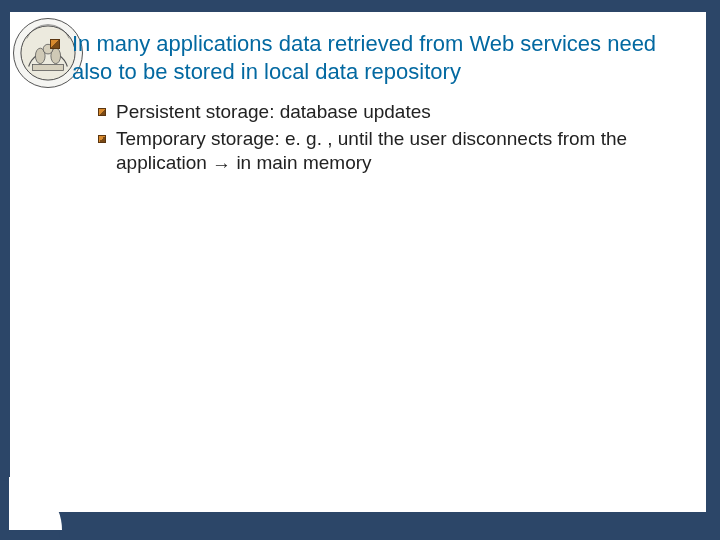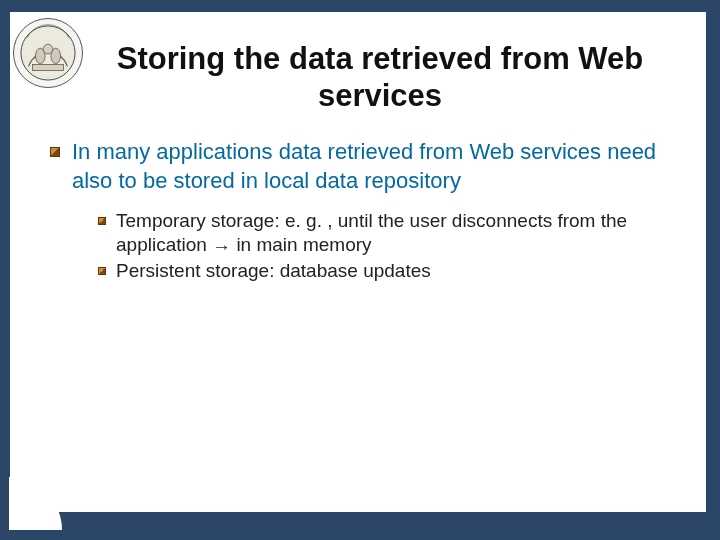--- a/index.html
+++ b/index.html
@@ -149,32 +149,31 @@
     <path d="M10 44 C16 24, 44 24, 50 44" fill="none" stroke="#555" stroke-width="1.2"></path>
     <ellipse cx="22" cy="33" rx="5" ry="8" fill="#cfc9b6" stroke="#555" stroke-width="0.8"></ellipse>
     <ellipse cx="38" cy="33" rx="5" ry="8" fill="#cfc9b6" stroke="#555" stroke-width="0.8"></ellipse>
     <circle cx="30" cy="26" r="5" fill="#d6d0bd" stroke="#555" stroke-width="0.8"></circle>
     <rect x="14" y="42" width="32" height="6" fill="#d6d0bd" stroke="#555" stroke-width="0.8"></rect>
     <path d="M8 15 A24 24 0 0 1 52 15" fill="none" stroke="#555" stroke-width="0.6"></path>
   </svg>
 </div>
 
 <div class="content">
-  <h1 class="title">Storing the data retrieved from Web services</h1>
 
   <div class="b1">
     <div class="b1-row">
       <div class="bullet-sq"></div>
       <div class="b1-text">In many applications data retrieved from Web services need also to be stored in local data repository</div>
     </div>
   </div>
 
   <div class="b2-list">
     <div class="b2-row">
       <div class="bullet-sq small"></div>
-      <div class="b2-text">Temporary storage: e. g. , until the user disconnects from the application → in main memory</div>
+      <div class="b2-text">Persistent storage: database updates</div>
     </div>
     <div class="b2-row">
       <div class="bullet-sq small"></div>
-      <div class="b2-text">Persistent storage: database updates</div>
+      <div class="b2-text">Temporary storage: e. g. , until the user disconnects from the application → in main memory</div>
     </div>
   </div>
 </div>
 
 </body></html>

